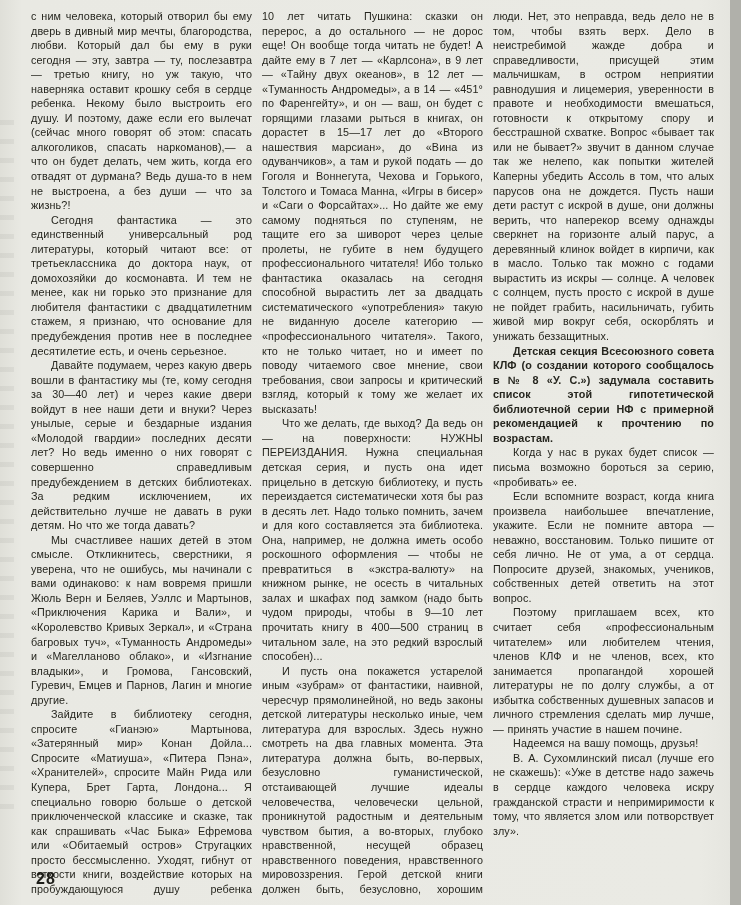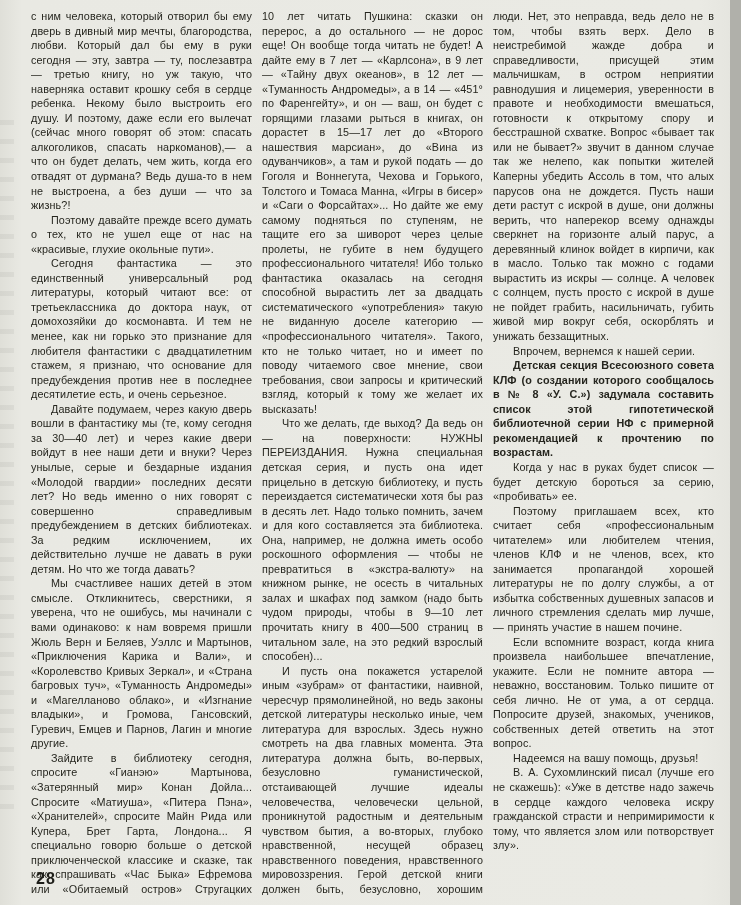--- a/index.html
+++ b/index.html
@@ -79,42 +79,40 @@
 <body>
 
 <div class="page">
 
   <div class="artifact-strip"></div>
 
   <div class="columns">
 
     <div class="col">
       <p class="cont">с ним человека, который отворил бы ему дверь в дивный мир мечты, благородства, любви. Который дал бы ему в руки сегодня — эту, завтра — ту, послезавтра — третью книгу, но уж такую, что наверняка оставит крошку себя в сердце ребенка. Некому было выстроить его душу. И поэтому, даже если его вылечат (сейчас много говорят об этом: спасать алкоголиков, спасать наркоманов),— а что он будет делать, чем жить, когда его отвадят от дурмана? Ведь душа-то в нем не выстроена, а без души — что за жизнь?!</p>
-      <p>Поэтому давайте прежде всего думать о тех, кто не ушел еще от нас на «красивые, глухие окольные пути».</p>
       <p>Сегодня фантастика — это единственный универсальный род литературы, который читают все: от третьеклассника до доктора наук, от домохозяйки до космонавта. И тем не менее, как ни горько это признание для любителя фантастики с двадцатилетним стажем, я признаю, что основание для предубеждения против нее в последнее десятилетие есть, и очень серьезное.</p>
       <p>Давайте подумаем, через какую дверь вошли в фантастику мы (те, кому сегодня за 30—40 лет) и через какие двери войдут в нее наши дети и внуки? Через унылые, серые и бездарные издания «Молодой гвардии» последних десяти лет? Но ведь именно о них говорят с совершенно справедливым предубеждением в детских библиотеках. За редким исключением, их действительно лучше не давать в руки детям. Но что же тогда давать?</p>
       <p>Мы счастливее наших детей в этом смысле. Откликнитесь, сверстники, я уверена, что не ошибусь, мы начинали с вами одинаково: к нам вовремя пришли Жюль Верн и Беляев, Уэллс и Мартынов, «Приключения Карика и Вали», и «Королевство Кривых Зеркал», и «Страна багровых туч», «Туманность Андромеды» и «Магелланово облако», и «Изгнание владыки», и Громова, Гансовский, Гуревич, Емцев и Парнов, Лагин и многие другие.</p>
       <p>Зайдите в библиотеку сегодня, спросите «Гианэю» Мартынова, «Затерянный мир» Конан Дойла... Спросите «Матиуша», «Питера Пэна», «Хранителей», спросите Майн Рида или Купера, Брет Гарта, Лондона... Я специально говорю больше о детской приключенческой классике и сказке, так как спрашивать «Час Быка» Ефремова или «Обитаемый остров» Стругацких просто бессмысленно. Уходят, гибнут от ветхости книги, воздействие которых на пробуждающуюся душу ребенка неоценимо и несравнимо ни с чем. А сколько их уже ушло, прекрасных книг, которые помнят только наши отцы и деды?!</p>
 
     </div>
 
     <div class="col">
       <p class="cont">10 лет читать Пушкина: сказки он перерос, а до остального — не дорос еще! Он вообще тогда читать не будет! А дайте ему в 7 лет — «Карлсона», в 9 лет — «Тайну двух океанов», в 12 лет — «Туманность Андромеды», а в 14 — «451° по Фаренгейту», и он — ваш, он будет с горящими глазами рыться в книгах, он дорастет в 15—17 лет до «Второго нашествия марсиан», до «Вина из одуванчиков», а там и рукой подать — до Гоголя и Воннегута, Чехова и Горького, Толстого и Томаса Манна, «Игры в бисер» и «Саги о Форсайтах»... Но дайте же ему самому подняться по ступеням, не тащите его за шиворот через целые пролеты, не губите в нем будущего профессионального читателя! Ибо только фантастика оказалась на сегодня способной вырастить лет за двадцать систематического «употребления» такую не виданную доселе категорию — «профессионального читателя». Такого, кто не только читает, но и имеет по поводу читаемого свое мнение, свои требования, свои запросы и критический взгляд, который к тому же желает их высказать!</p>
       <p>Что же делать, где выход? Да ведь он — на поверхности: НУЖНЫ ПЕРЕИЗДАНИЯ. Нужна специальная детская серия, и пусть она идет прицельно в детскую библиотеку, и пусть переиздается систематически хотя бы раз в десять лет. Надо только помнить, зачем и для кого составляется эта библиотека. Она, например, не должна иметь особо роскошного оформления — чтобы не превратиться в «экстра-валюту» на книжном рынке, не осесть в читальных залах и шкафах под замком (надо быть чудом природы, чтобы в 9—10 лет прочитать книгу в 400—500 страниц в читальном зале, на это редкий взрослый способен)...</p>
       <p>И пусть она покажется устарелой иным «зубрам» от фантастики, наивной, чересчур прямолинейной, но ведь законы детской литературы несколько иные, чем литература для взрослых. Здесь нужно смотреть на два главных момента. Эта литература должна быть, во-первых, безусловно гуманистической, отстаивающей лучшие идеалы человечества, человечески цельной, проникнутой радостным и деятельным чувством бытия, а во-вторых, глубоко нравственной, несущей образец нравственного поведения, нравственного мировоззрения. Герой детской книги должен быть, безусловно, хорошим человеком!</p>
 
     </div>
 
     <div class="col">
       <p class="cont">люди. Нет, это неправда, ведь дело не в том, чтобы взять верх. Дело в неистребимой жажде добра и справедливости, присущей этим мальчишкам, в остром неприятии равнодушия и лицемерия, уверенности в правоте и необходимости вмешаться, готовности к открытому спору и бесстрашной схватке. Вопрос «бывает так или не бывает?» звучит в данном случае так же нелепо, как попытки жителей Каперны убедить Ассоль в том, что алых парусов она не дождется. Пусть наши дети растут с искрой в душе, они должны верить, что наперекор всему однажды сверкнет на горизонте алый парус, а деревянный клинок войдет в кирпичи, как в масло. Только так можно с годами вырастить из искры — солнце. А человек с солнцем, пусть просто с искрой в душе не пойдет грабить, насильничать, губить живой мир вокруг себя, оскорблять и унижать беззащитных.</p>
-      <p>Впрочем, вернемся к нашей серии.</p>
       <p class="bold">Детская секция Всесоюзного совета КЛФ (о создании которого сообщалось в № 8 «У. С.») задумала составить список этой гипотетической библиотечной серии НФ с примерной рекомендацией к прочтению по возрастам.</p>
-      <p>Когда у нас в руках будет список — будет детскую бороться за серию, «пробивать» ее.</p>
+      <p>Когда у нас в руках будет список — письма возможно бороться за серию, «пробивать» ее.</p>
+      <p>Если вспомните возраст, когда книга произвела наибольшее впечатление, укажите. Если не помните автора — неважно, восстановим. Только пишите от себя лично. Не от ума, а от сердца. Попросите друзей, знакомых, учеников, собственных детей ответить на этот вопрос.</p>
       <p>Поэтому приглашаем всех, кто считает себя «профессиональным читателем» или любителем чтения, членов КЛФ и не членов, всех, кто занимается пропагандой хорошей литературы не по долгу службы, а от избытка собственных душевных запасов и личного стремления сделать мир лучше,— принять участие в нашем почине.</p>
-      <p>Если вспомните возраст, когда книга произвела наибольшее впечатление, укажите. Если не помните автора — неважно, восстановим. Только пишите от себя лично. Не от ума, а от сердца. Попросите друзей, знакомых, учеников, собственных детей ответить на этот вопрос.</p>
       <p>Надеемся на вашу помощь, друзья!</p>
       <p>В. А. Сухомлинский писал (лучше его не скажешь): «Уже в детстве надо зажечь в сердце каждого человека искру гражданской страсти и непримиримости к тому, что является злом или потворствует злу».</p>
 
     </div>
 
   </div>
 
   <div class="page-number">28</div>
 
 </div>

